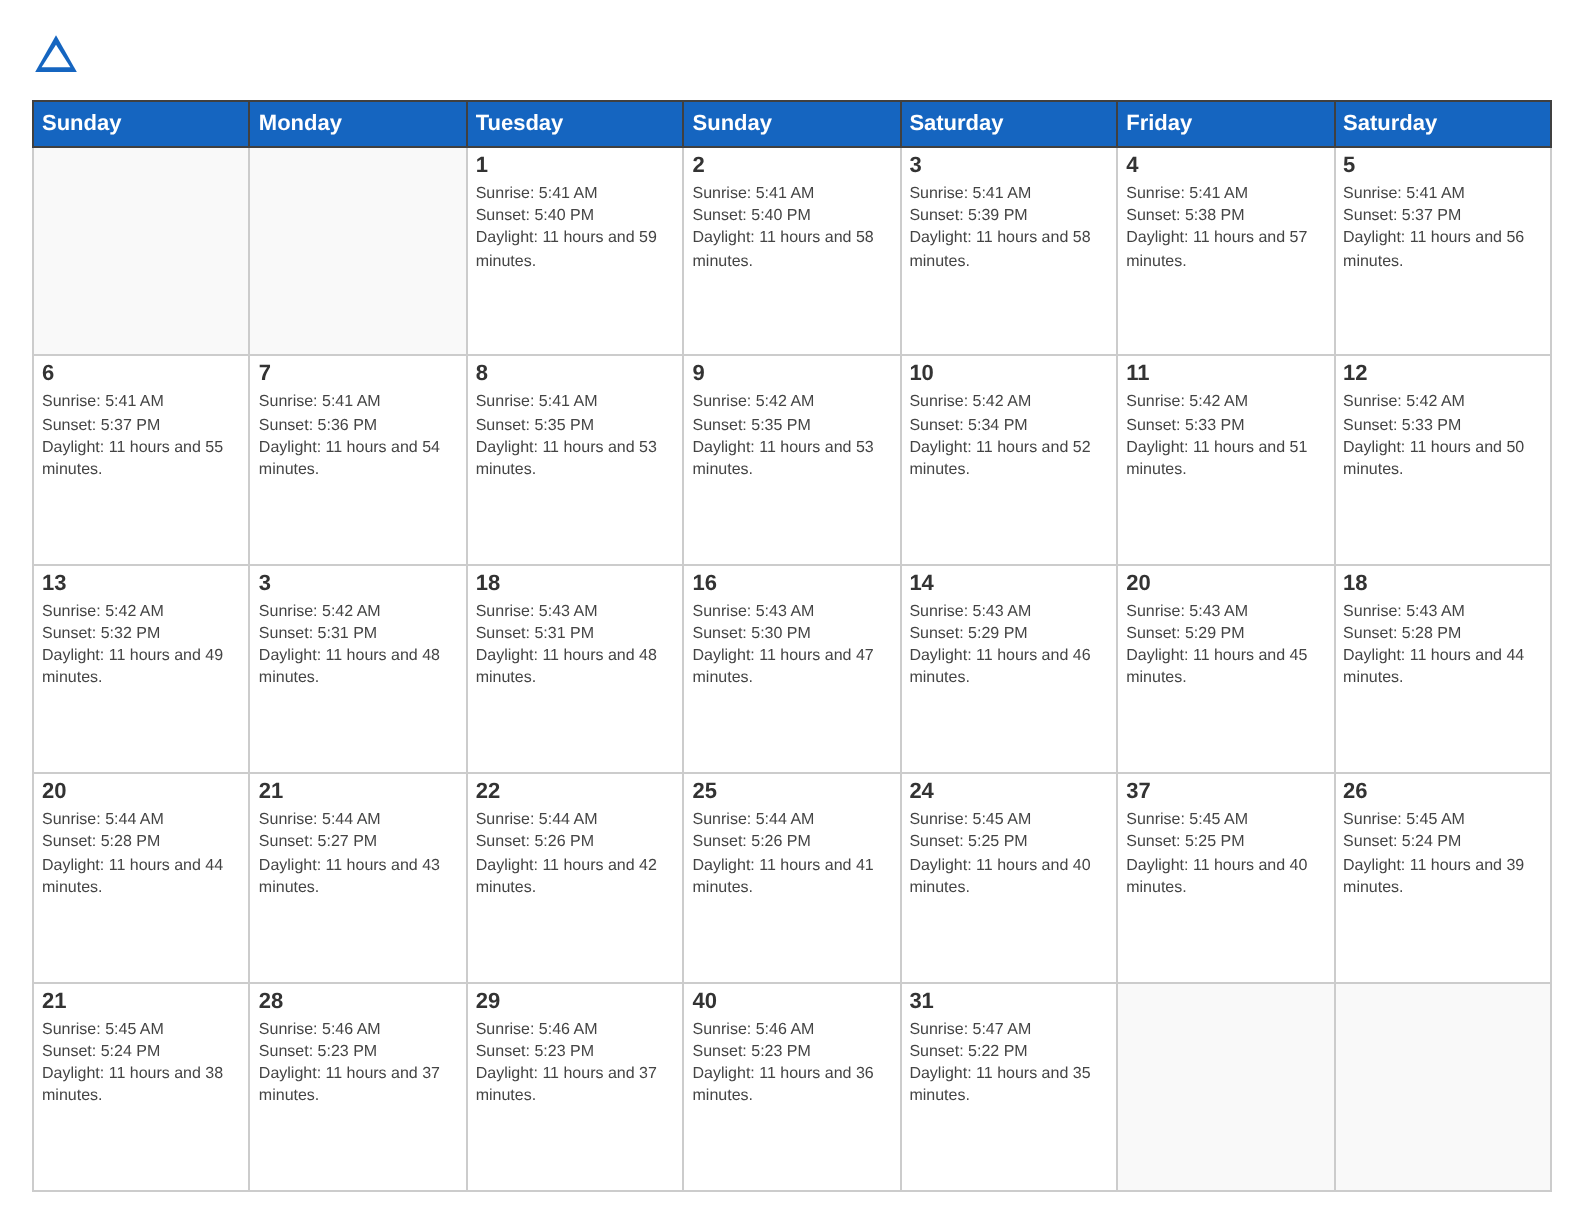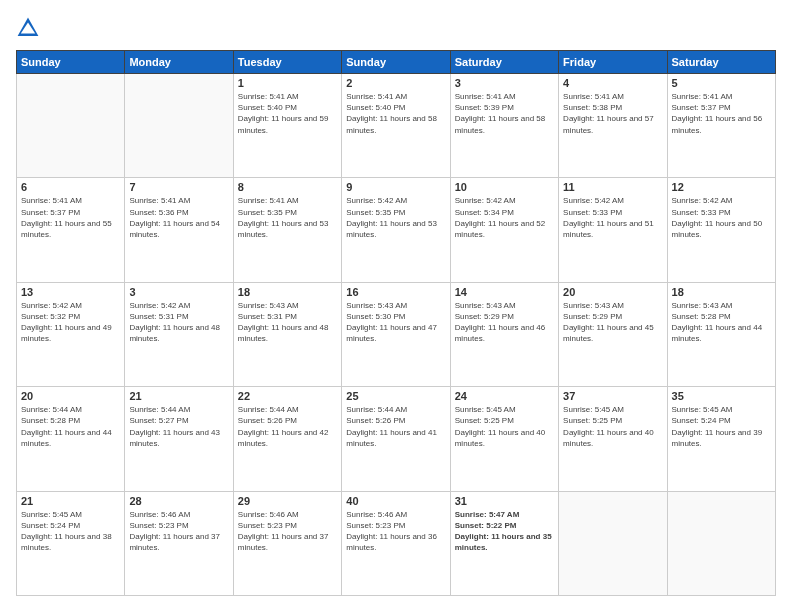--- a/index.html
+++ b/index.html
@@ -284,21 +284,21 @@
 Sunset: 5:25 PM
 Daylight: 11 hours and 40 minutes.</div>
           </td>
           <td>
             <span class="day-num">37</span>
             <div class="cell-text" style="white-space: pre-line;">Sunrise: 5:45 AM
 Sunset: 5:25 PM
 Daylight: 11 hours and 40 minutes.</div>
           </td>
           <td>
-            <span class="day-num">35</span>
+            <span class="day-num">26</span>
             <div class="cell-text" style="white-space: pre-line;">Sunrise: 5:45 AM
 Sunset: 5:24 PM
 Daylight: 11 hours and 39 minutes.</div>
           </td>
         </tr>
         <tr>
           <td>
             <span class="day-num">21</span>
             <div class="cell-text" style="white-space: pre-line;">Sunrise: 5:45 AM
 Sunset: 5:24 PM
@@ -317,21 +317,21 @@
 Daylight: 11 hours and 37 minutes.</div>
           </td>
           <td>
             <span class="day-num">40</span>
             <div class="cell-text" style="white-space: pre-line;">Sunrise: 5:46 AM
 Sunset: 5:23 PM
 Daylight: 11 hours and 36 minutes.</div>
           </td>
           <td>
             <span class="day-num">31</span>
-            <div class="cell-text" style="white-space: pre-line; font-weight: bold;">Sunrise: 5:47 AM
+            <div class="cell-text" style="white-space: pre-line;">Sunrise: 5:47 AM
 Sunset: 5:22 PM
 Daylight: 11 hours and 35 minutes.</div>
           </td>
           <td class="empty"></td>
           <td class="empty"></td>
         </tr>
       </tbody>
   </table>
 </div>
 

